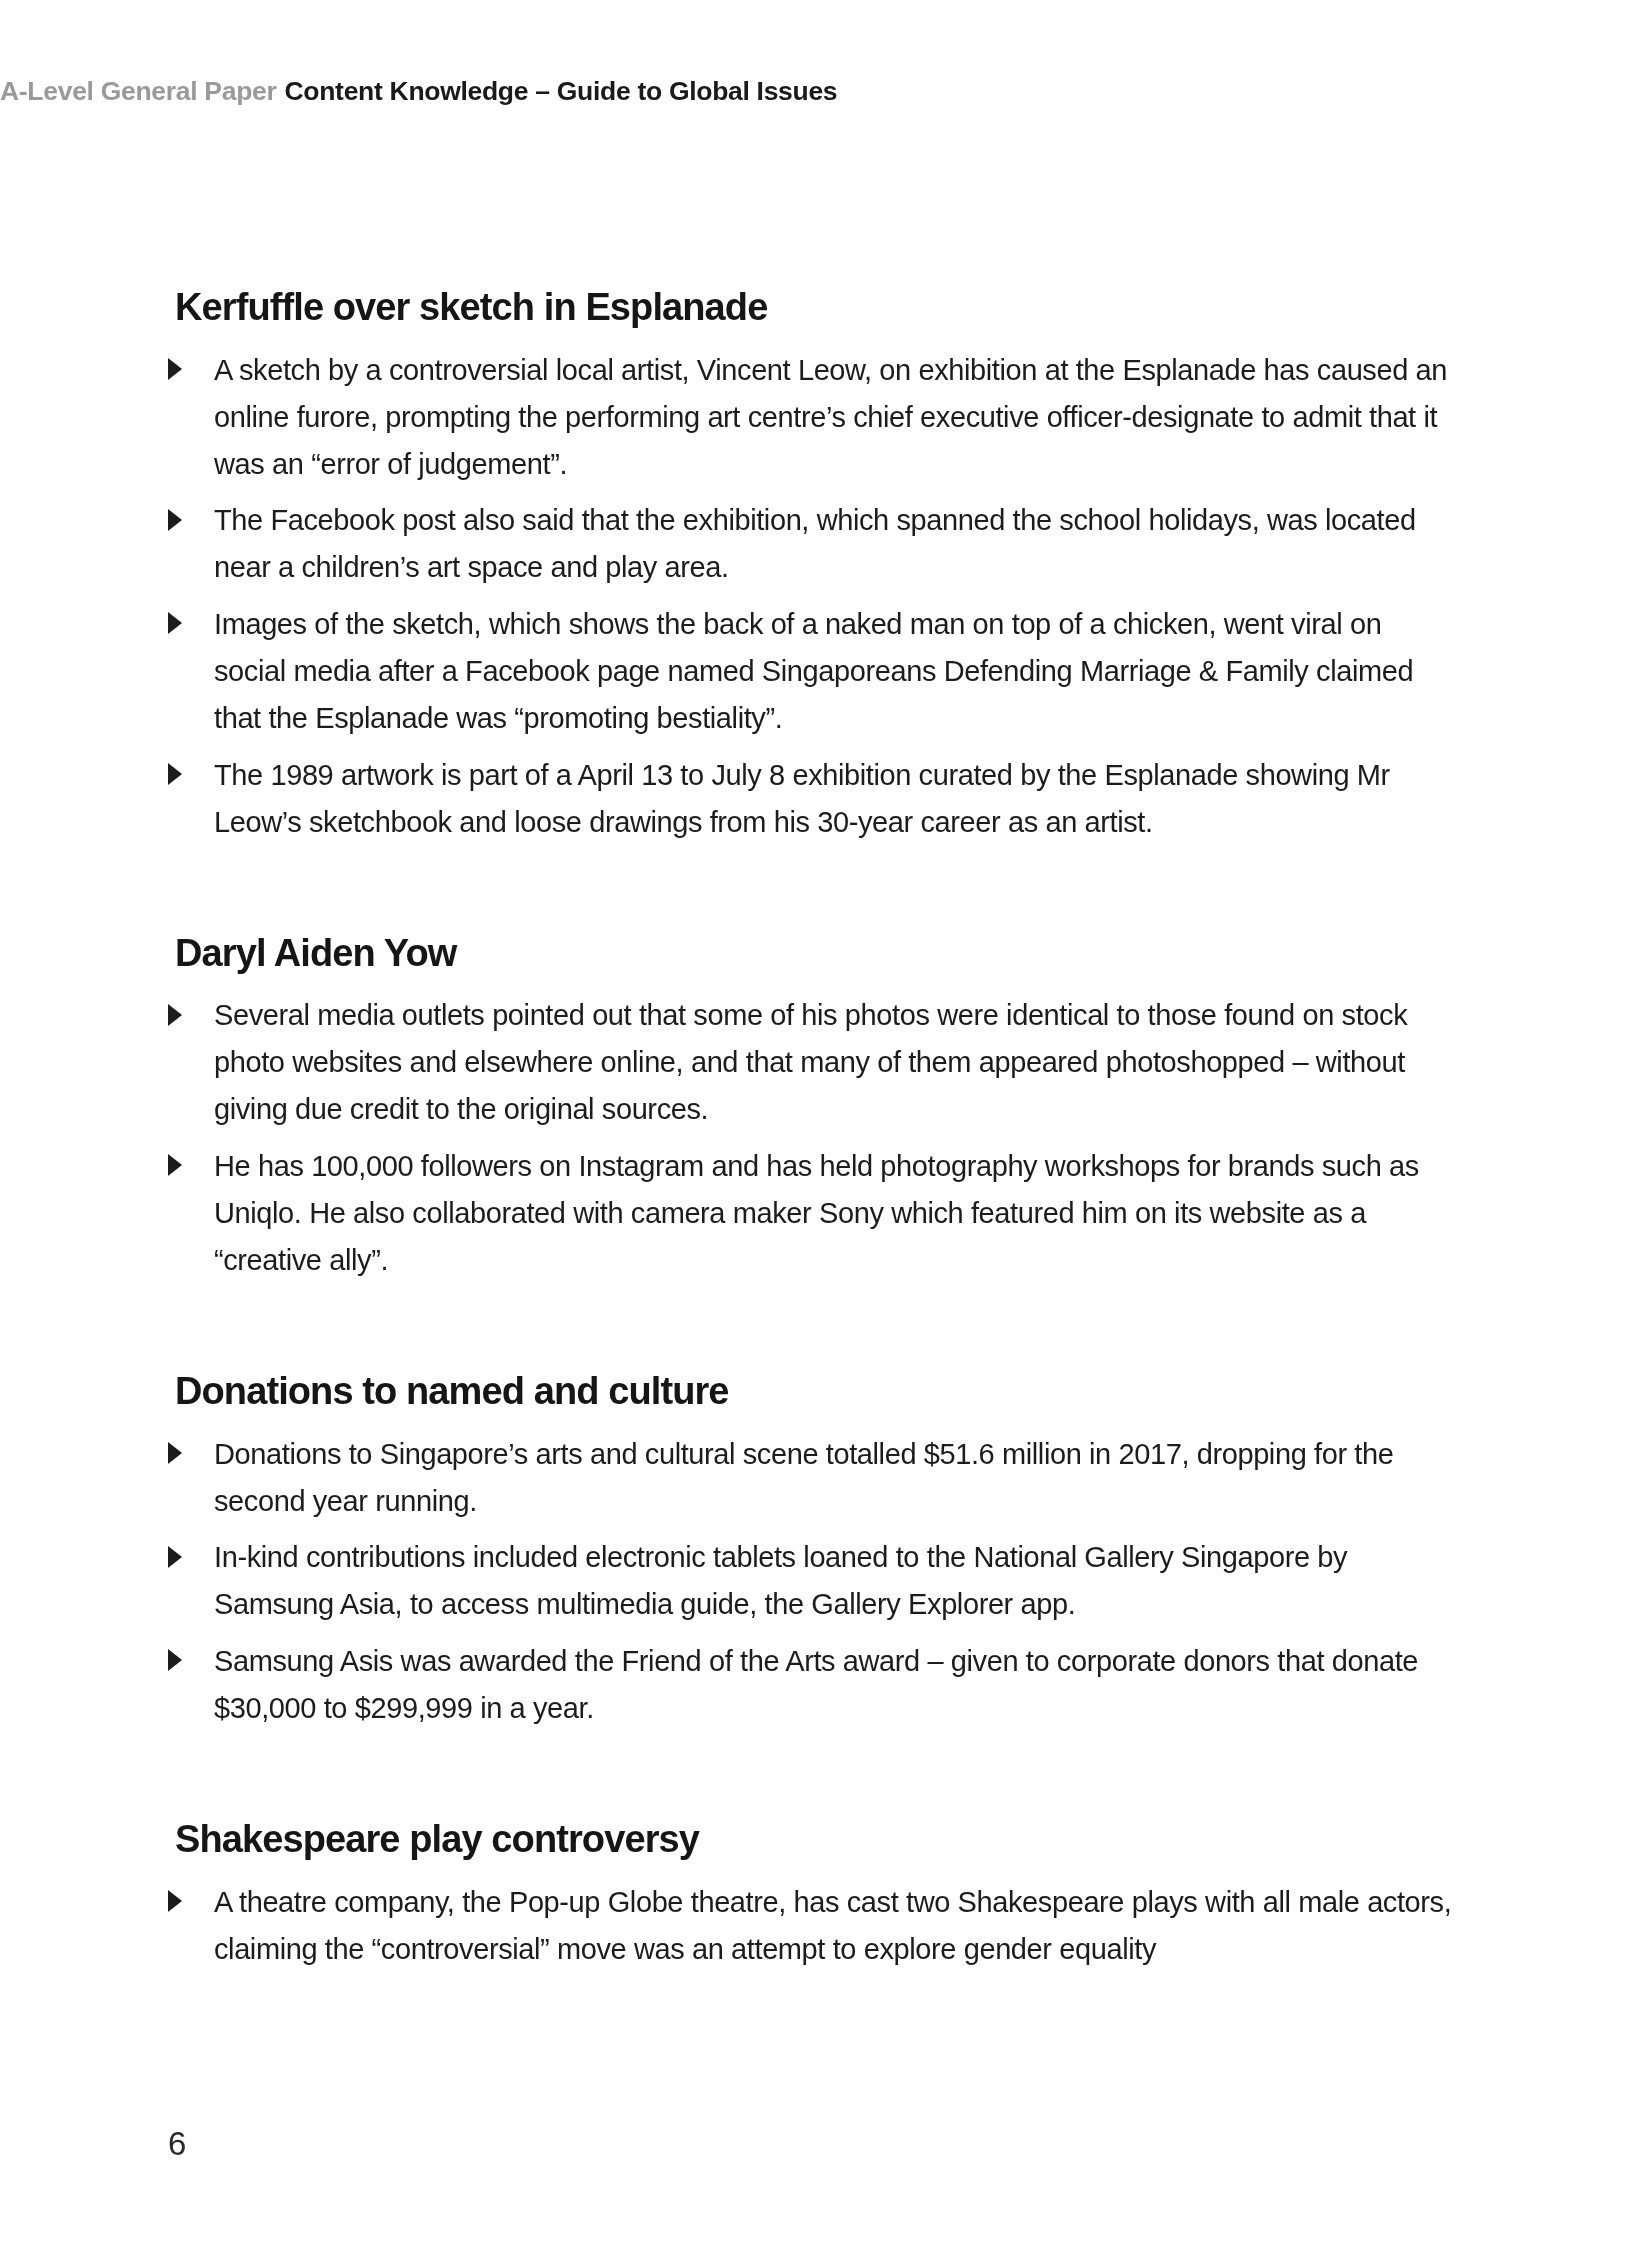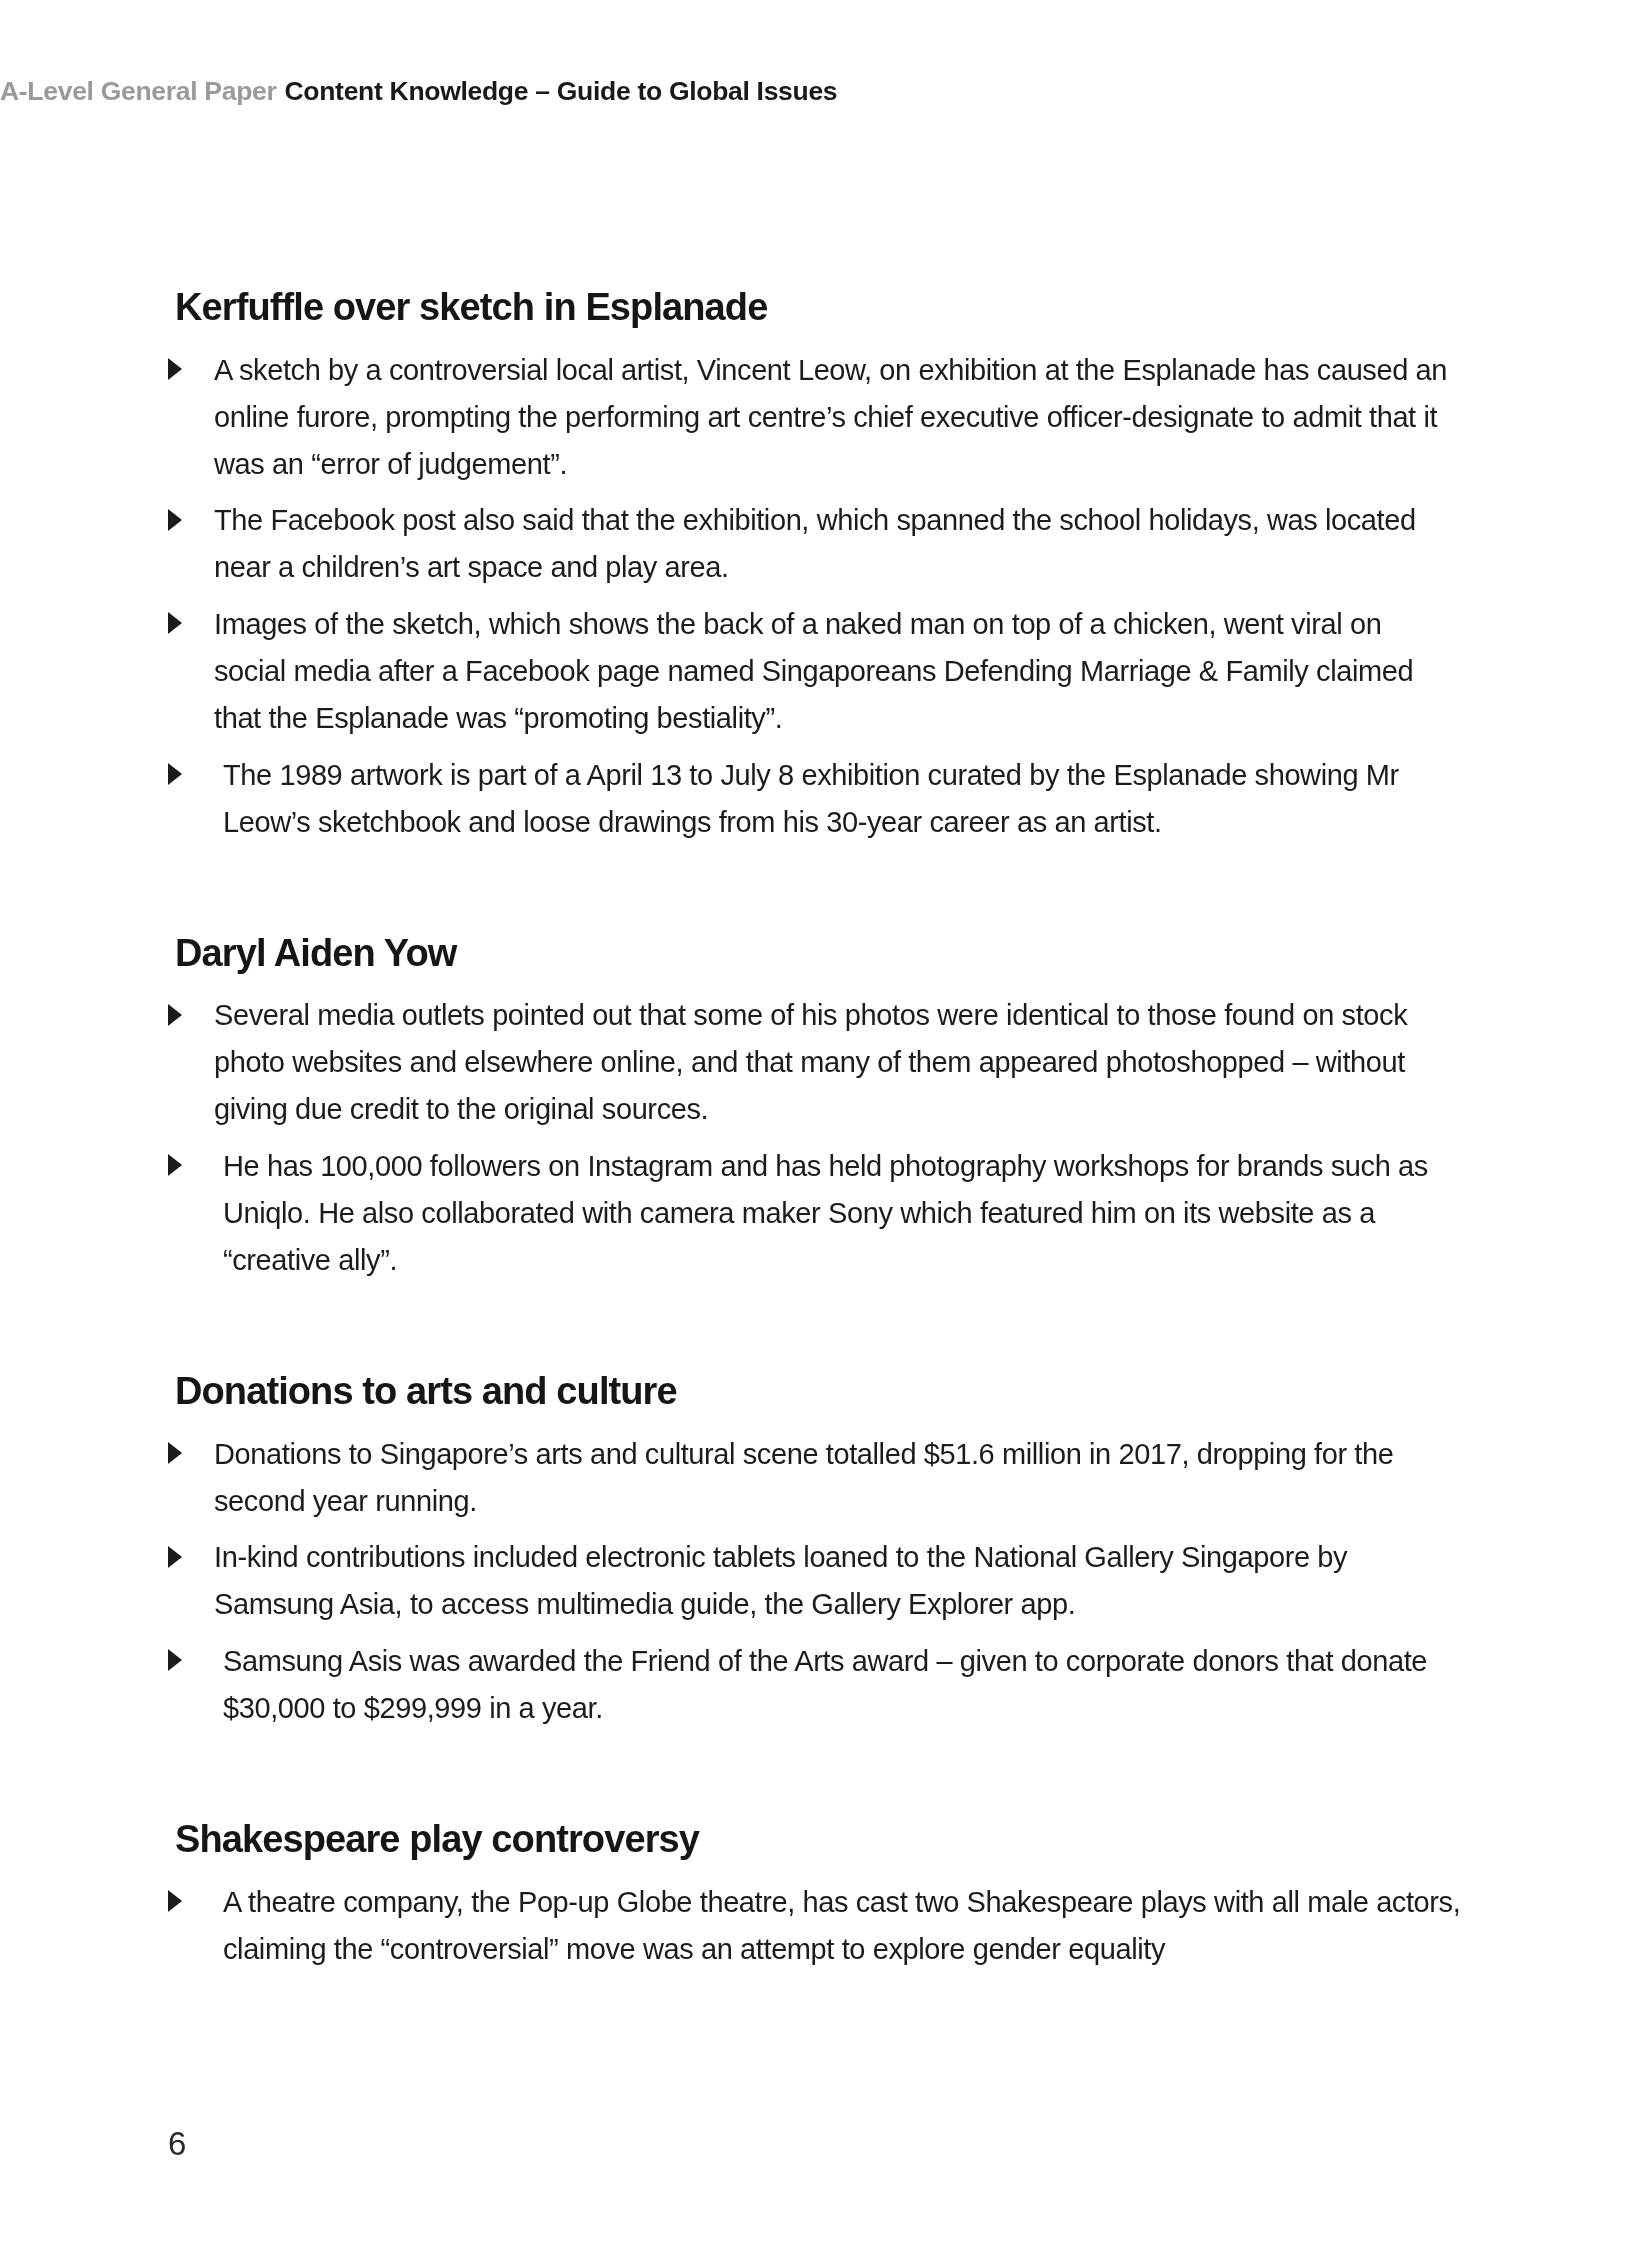--- a/index.html
+++ b/index.html
@@ -15,21 +15,21 @@
   .page-header .series{color:#9a9a9a;font-weight:700;margin-right:8px;}
   .page-header .title{color:#1a1a1a;font-weight:700;}
   .content{position:absolute;left:175px;top:281px;width:1290px;}
   section{margin-top:85px;}
   section:first-child{margin-top:4px;}
   h2.section-heading{
     font-size:38px;line-height:44px;font-weight:700;letter-spacing:-0.9px;
     margin:0 0 17.6px 0;color:#161616;
   }
   .bullet{display:flex;align-items:flex-start;margin:0 0 9.7px 0;}
-  .bullet:last-child{margin-bottom:0;gap:9px;}
+  .bullet:last-child{margin-bottom:0;}
   .marker{
     flex:0 0 auto;width:0;height:0;margin-left:-7px;margin-top:11.5px;margin-right:32px;
     border-top:11.5px solid transparent;border-bottom:11.5px solid transparent;
     border-left:14px solid #1c1c1c;
   }
   .bullet-text{
     margin:0;font-size:29px;line-height:47px;letter-spacing:-0.4px;color:#1c1c1c;
     max-width:1244px;
   }
   .page-number{
@@ -69,21 +69,21 @@
       <div class="bullet">
         <span class="marker"></span>
         <p class="bullet-text">Several media outlets pointed out that some of his photos were identical to those found on stock photo websites and elsewhere online, and that many of them appeared photoshopped – without giving due credit to the original sources.</p>
       </div>
       <div class="bullet">
         <span class="marker"></span>
         <p class="bullet-text">He has 100,000 followers on Instagram and has held photography workshops for brands such as Uniqlo. He also collaborated with camera maker Sony which featured him on its website as a “creative ally”.</p>
       </div>
     </section>
     <section>
-      <h2 class="section-heading">Donations to arts and culture</h2>
+      <h2 class="section-heading">Donations to named and culture</h2>
       <div class="bullet">
         <span class="marker"></span>
         <p class="bullet-text">Donations to Singapore’s arts and cultural scene totalled $51.6 million in 2017, dropping for the second year running.</p>
       </div>
       <div class="bullet">
         <span class="marker"></span>
         <p class="bullet-text">In-kind contributions included electronic tablets loaned to the National Gallery Singapore by Samsung Asia, to access multimedia guide, the Gallery Explorer app.</p>
       </div>
       <div class="bullet">
         <span class="marker"></span>

